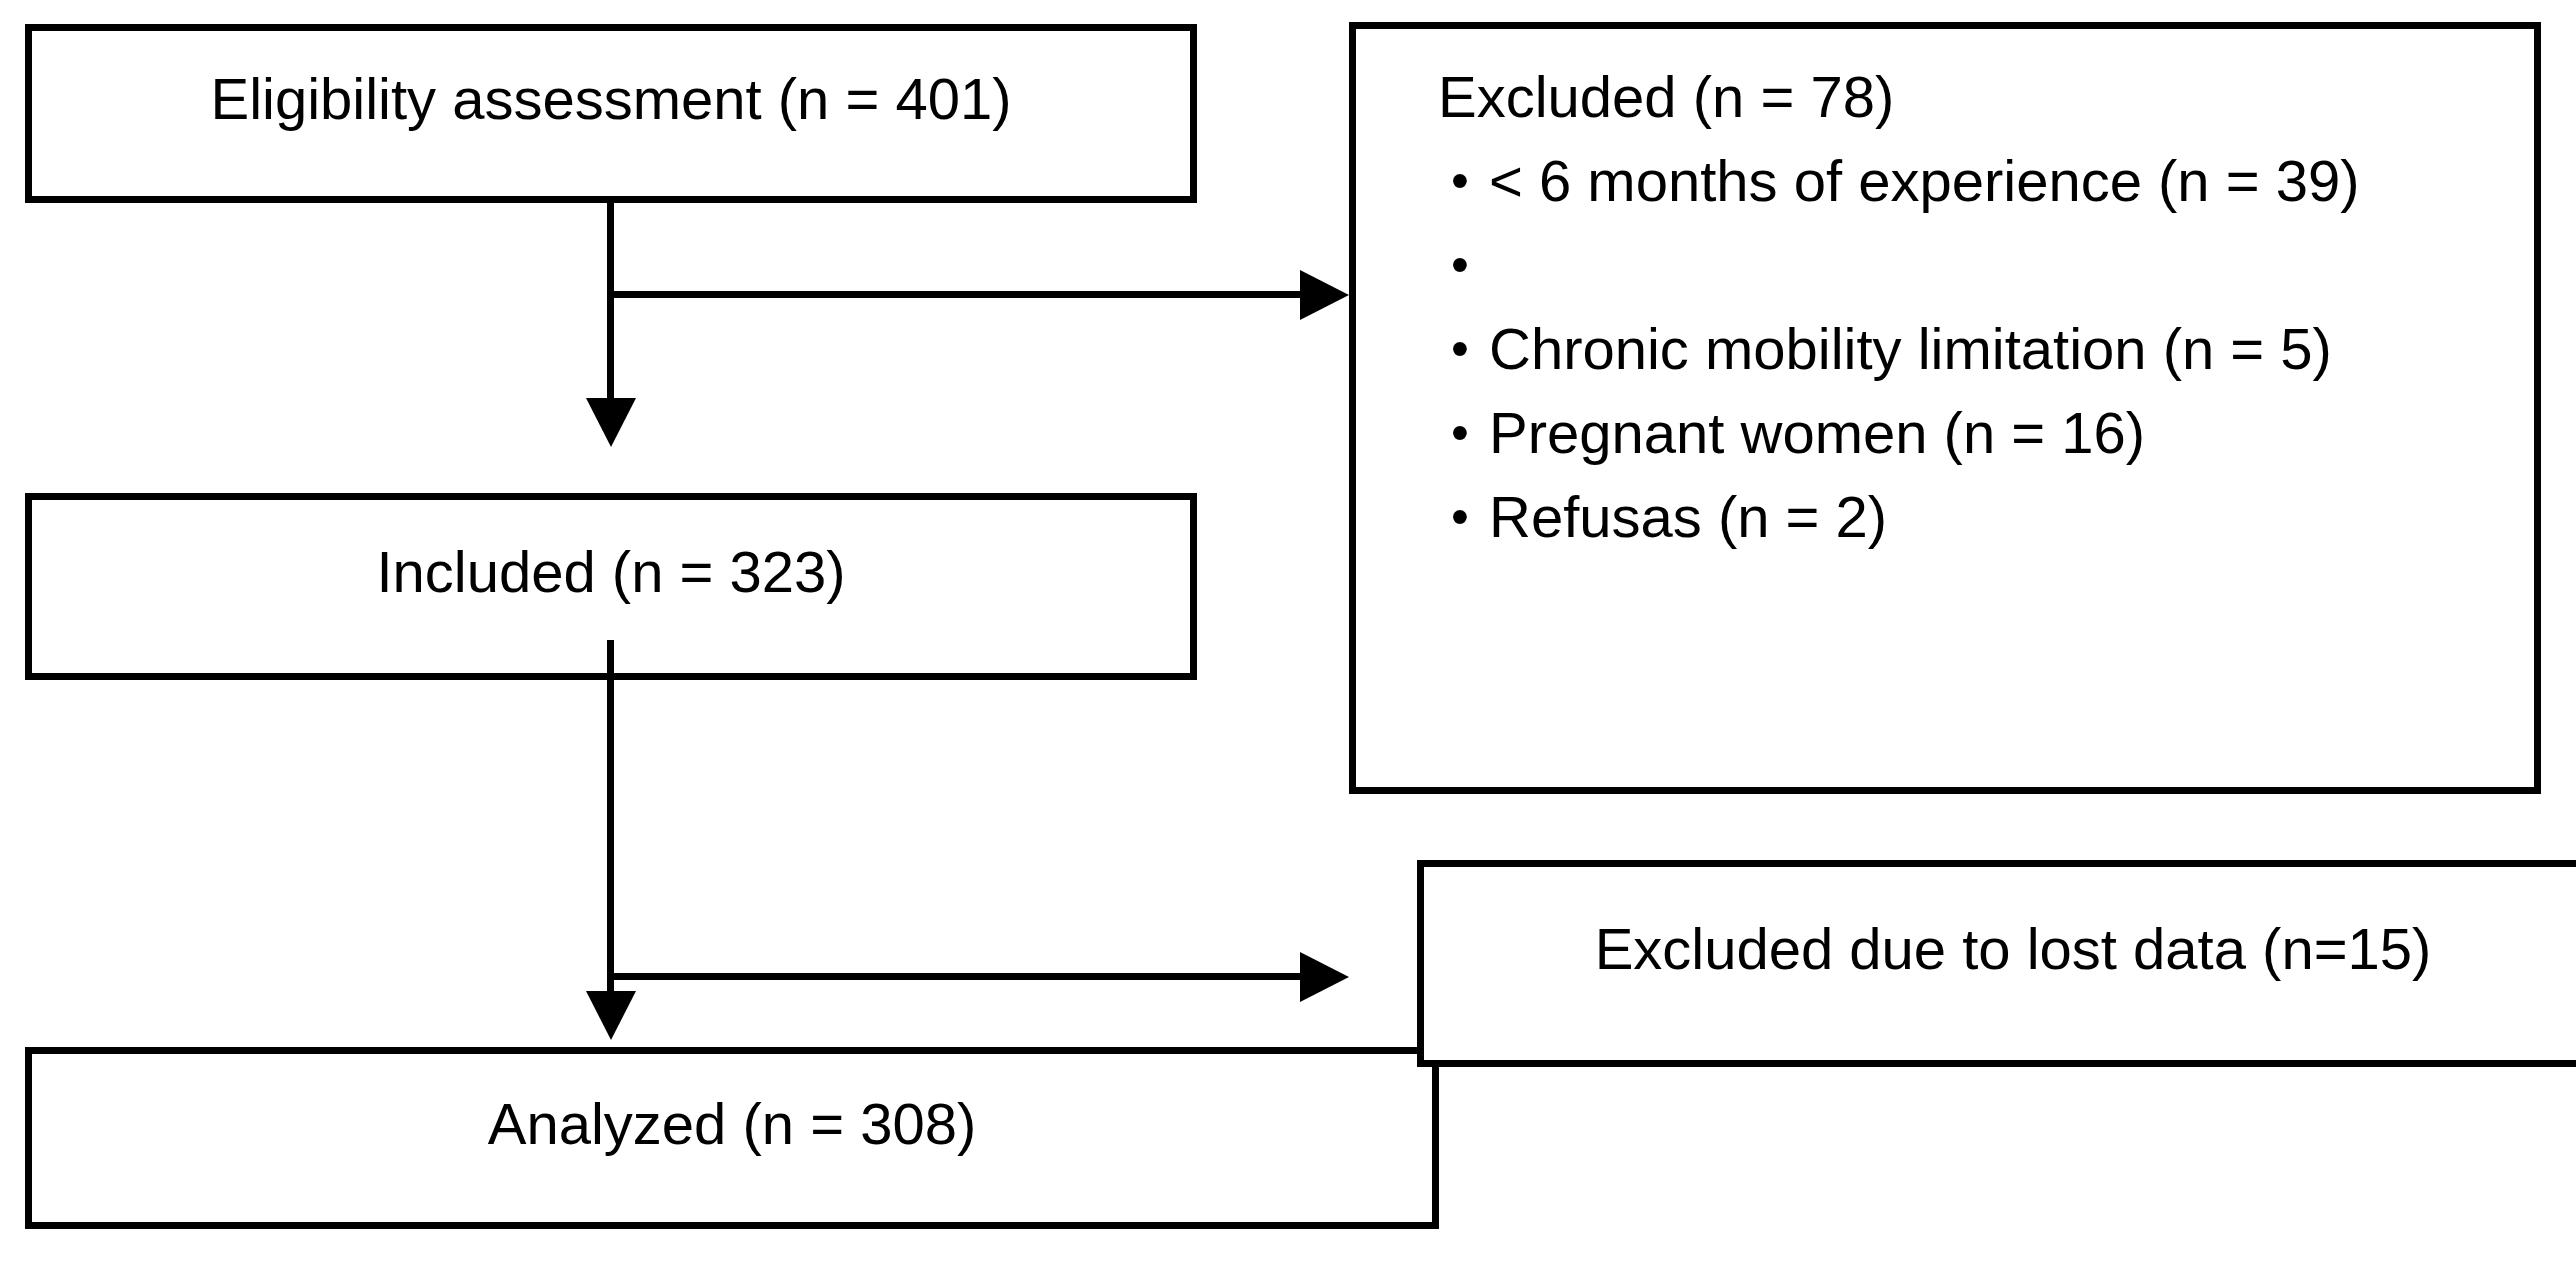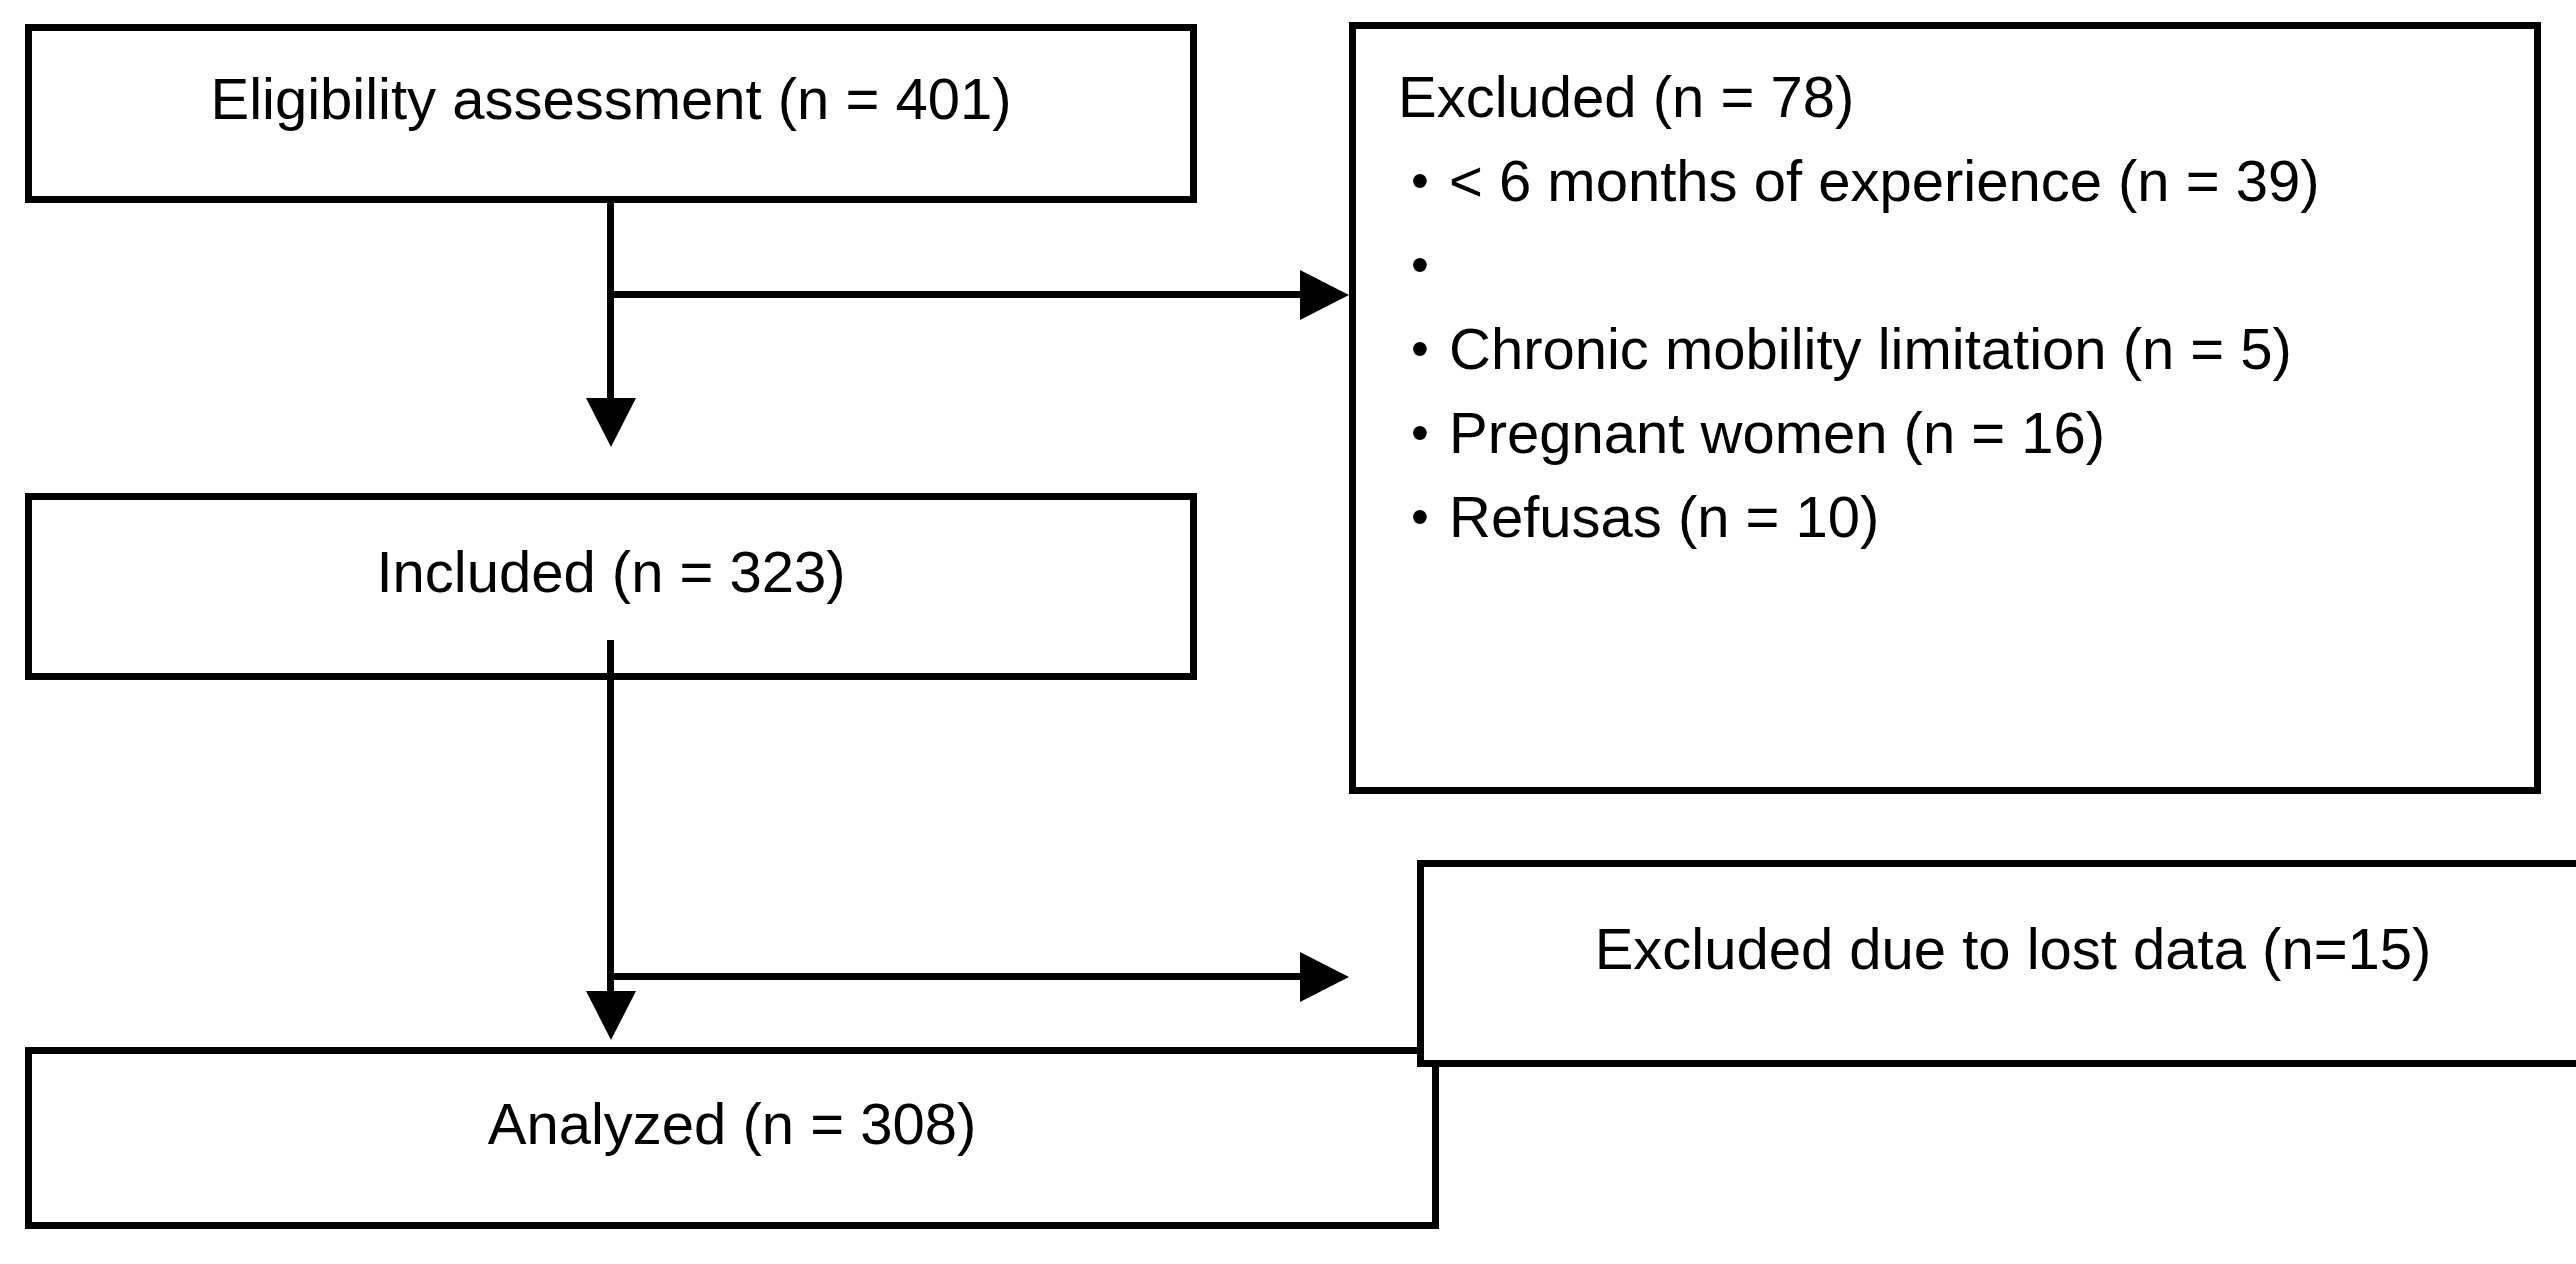--- a/index.html
+++ b/index.html
@@ -36,20 +36,21 @@
   .box-included    { left: 25px;  top: 453px;  width: 1172px; height: 187px; margin-top: 40px; }
   .box-analyzed    { left: 25px;  top: 1047px; width: 1414px; height: 182px; }
   
   .box-excluded    { left: 1349px; top: 22px;  width: 1192px; height: 772px; }
   .box-lostdata    { left: 1417px; top: 860px; width: 1192px; height: 207px; }
 
   .excluded-content {
     padding-top: 26px;
     font-size: 58px;
     line-height: 84px;
+    margin-left: 40px;
   }
   .excluded-title {
     padding-left: 42px;
   }
   .bullet-line {
     display: flex;
     align-items: flex-start;
     padding-left: 55px;
     padding-right: 35px;
   }
@@ -125,21 +126,21 @@
           <div class="bullet-line">
             <span class="bullet">•</span>
             <span class="bullet-text">Chronic mobility limitation (n = 5)</span>
           </div>
           <div class="bullet-line">
             <span class="bullet">•</span>
             <span class="bullet-text">Pregnant women (n = 16)</span>
           </div>
           <div class="bullet-line">
             <span class="bullet">•</span>
-            <span class="bullet-text">Refusas (n = 10)</span>
+            <span class="bullet-text">Refusas (n = 2)</span>
           </div>
         </div>
     </div>
   </div>
 
   <div class="box box-lostdata center-label">
     <span>Excluded due to lost data (n=15)</span>
   </div>
 
   <div class="line line-v1"></div>

